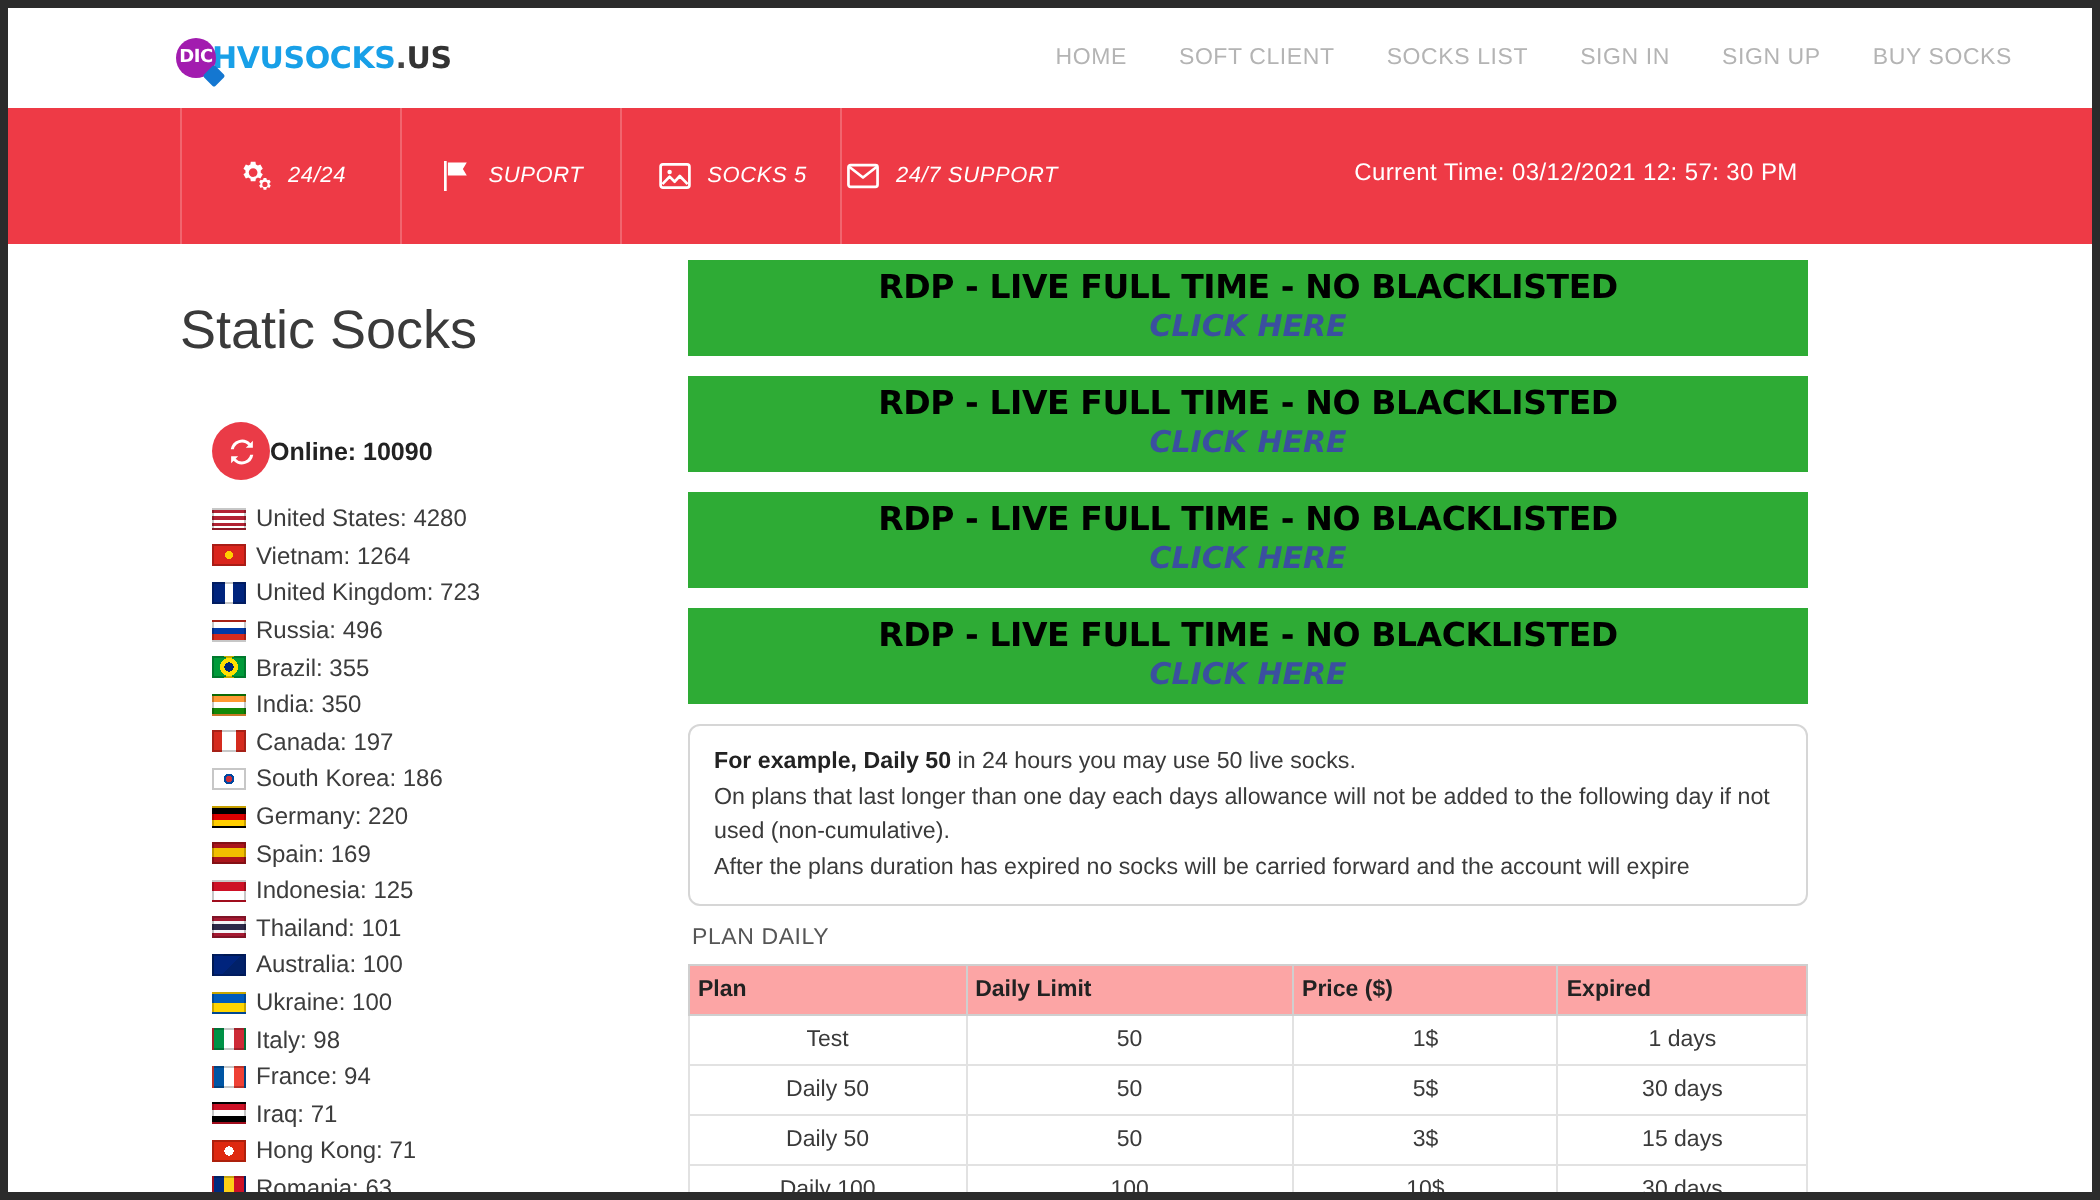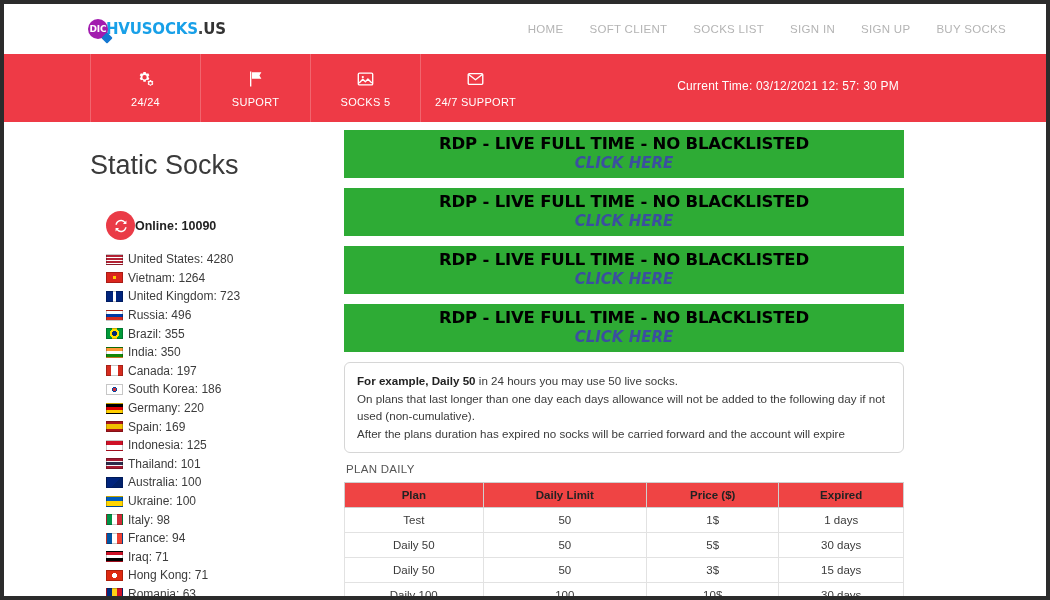--- a/index.html
+++ b/index.html
@@ -89,25 +89,26 @@
   }
   .redbar::before {
     content:"";
     position:absolute; left:0; top:0; bottom:0; width:86px;
     background:#ee3a46;
   }
   .rb-item {
     width: 110px;
     border-left: 1px solid rgba(255,255,255,.22);
     display: flex;
-    flex-direction: column;
+    flex-direction: row;
     align-items: center;
     justify-content: center;
     color: #fff;
     gap: 7px;
+    font-style: italic;
   }
   .rb-item:last-of-type { border-right: 1px solid rgba(255,255,255,.22); }
   .rb-item .ic { height: 20px; display:flex; align-items:center; }
   .rb-item .lbl { font-size: 11px; letter-spacing:.3px; }
   .rb-time {
     display:flex; align-items:center; justify-content:center;
     flex: 1;
     color:#fff; font-size: 12px; letter-spacing:.2px;
     padding-bottom: 4px;
   }
@@ -184,24 +185,24 @@
     margin: 10px 0 7px 2px;
   }
 
   table.plan {
     width:100%;
     border-collapse:collapse;
     font-size:11.5px;
     color:#3a3a3a;
   }
   table.plan th {
-    background:#ef4444;
+    background:#fca5a5;
     font-weight:700;
     padding:6px 4px;
-    text-align:center;
+    text-align:left;
     border:1px solid #cfcfcf;
     color:#222;
     font-size:11.5px;
   }
   table.plan td {
     padding:6px 4px;
     text-align:center;
     border:1px solid #e2e2e2;
     border-left:1px solid #e2e2e2;
   }

